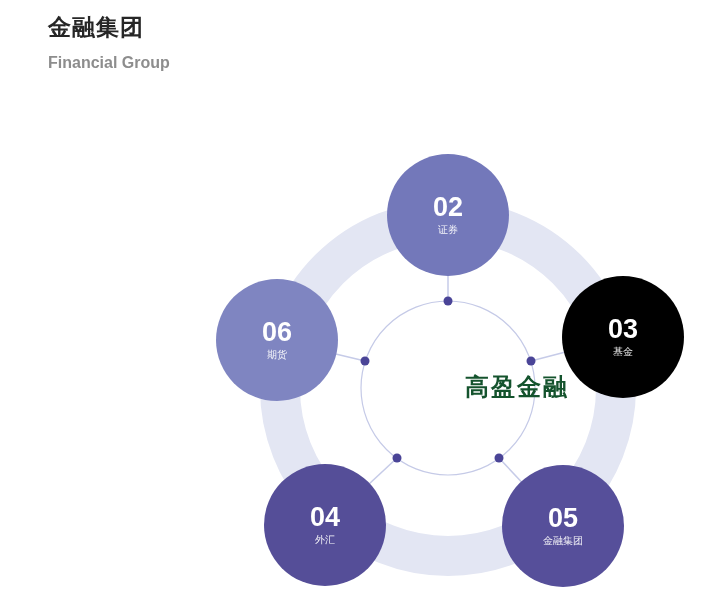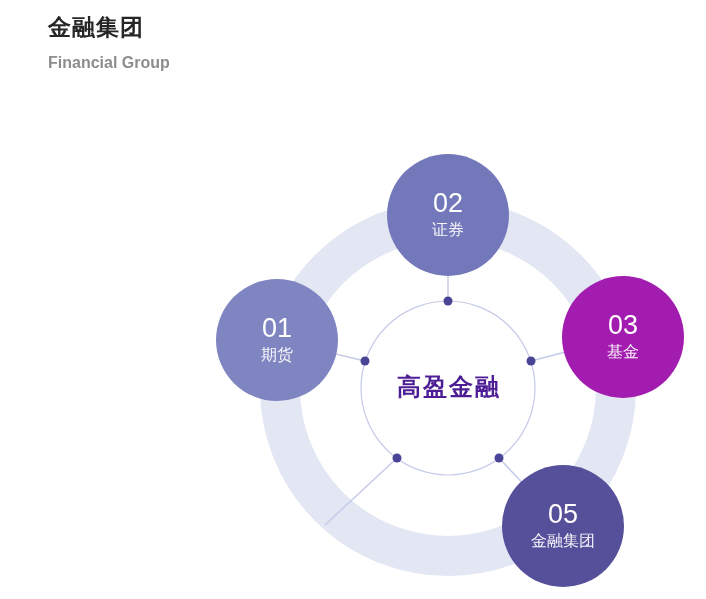--- a/index.html
+++ b/index.html
@@ -46,27 +46,27 @@
     border-radius: 50%;
     display: flex;
     flex-direction: column;
     align-items: center;
     justify-content: center;
     gap: 3px;
   }
   .node-number {
     color: #ffffff;
     font-size: 27px;
-    font-weight: 400;
+    font-weight: 700;
     line-height: 1;
     text-align: right;
   }
   .node-label {
     color: rgba(255,255,255,0.93);
-    font-size: 16px;
+    font-size: 10px;
     line-height: 1.2;
     white-space: nowrap;
   }
   .node-01 { left: 216px; top: 279px; }
   .node-02 { left: 387px; top: 154px; }
   .node-03 { left: 562px; top: 276px; }
   .node-04 { left: 264px; top: 464px; }
   .node-05 { left: 502px; top: 465px; }
   .hub-label {
     position: absolute;
@@ -99,36 +99,40 @@
 
     <circle cx="448" cy="388" r="87" fill="#ffffff" stroke-width="1.2" style="stroke: rgb(197, 202, 231);"></circle>
 
     <circle cx="448" cy="301" r="4.5" style="fill: rgb(74, 68, 151);"></circle>
     <circle cx="365" cy="361" r="4.5" style="fill: rgb(74, 68, 151);"></circle>
     <circle cx="531" cy="361" r="4.5" style="fill: rgb(74, 68, 151);"></circle>
     <circle cx="397" cy="458" r="4.5" style="fill: rgb(74, 68, 151);"></circle>
     <circle cx="499" cy="458" r="4.5" style="fill: rgb(74, 68, 151);"></circle>
   </svg>
 
-  <div class="hub-label" style="color: #4c1d95;">高盈金融</div>
+  <div class="hub-label" style="color: #14532d; text-align: right;">高盈金融</div>
 
   <div class="node node-01" style="background: rgb(127, 133, 193);">
-    <div class="node-number">01</div>
+    <div class="node-number">06</div>
     <div class="node-label">期货</div>
   </div>
 
   <div class="node node-02" style="background: rgb(115, 120, 186);">
     <div class="node-number">02</div>
     <div class="node-label">证券</div>
   </div>
 
-  <div class="node node-03" style="background: #a21caf;">
+  <div class="node node-03" style="background: #000000;">
     <div class="node-number">03</div>
     <div class="node-label">基金</div>
   </div>
 
+  <div class="node node-04" style="background: rgb(85, 78, 152);">
+    <div class="node-number">04</div>
+    <div class="node-label">外汇</div>
+  </div>
 
   <div class="node node-05" style="background: rgb(86, 79, 154);">
     <div class="node-number">05</div>
     <div class="node-label">金融集团</div>
   </div>
 
 </div>
 
 </body></html>

